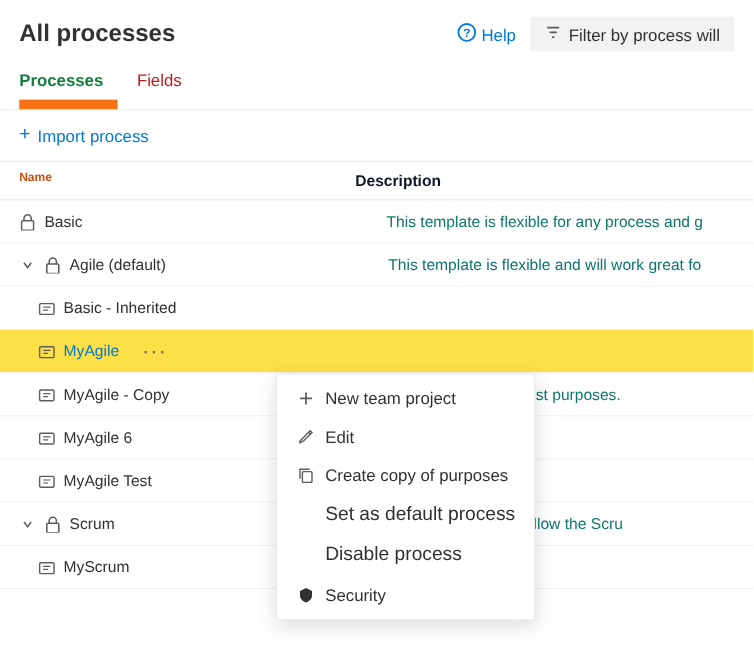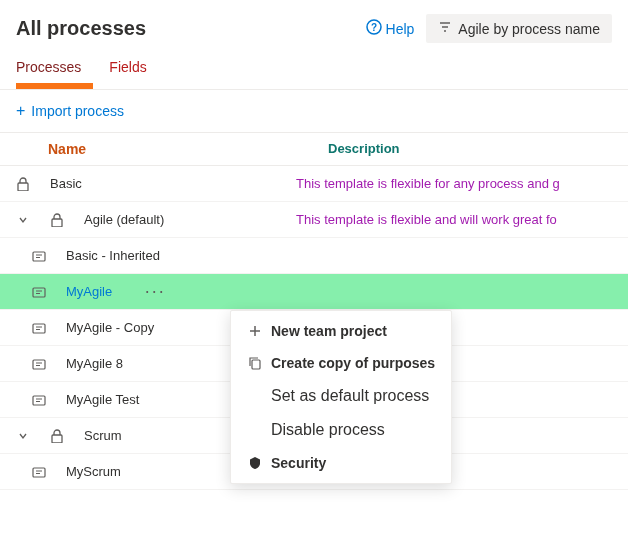--- a/index.html
+++ b/index.html
@@ -61,23 +61,23 @@
     }
     .tab {
       padding: 8px 12px 8px 0;
       margin-right: 16px;
       cursor: pointer;
       font-size: 14px;
       color: #b91c1c;
       border-bottom: 2px solid transparent;
     }
     .tab.active {
-      color: #7f1d1d;
-      border-bottom: 6px solid #f97316;
-      font-weight: 400;
+      color: #15803d;
+      border-bottom: 8px solid #f97316;
+      font-weight: 700;
     }
 
     
     .toolbar {
       padding: 8px 16px;
       border-bottom: 1px solid #edebe9;
     }
     .import-btn {
       display: flex;
       align-items: center;
@@ -92,56 +92,56 @@
 
     
     .table-header {
       display: flex;
       padding: 8px 16px;
       border-bottom: 1px solid #edebe9;
     }
     .col-name-header {
       width: 280px;
       color: #ca5010;
-      font-size: 14px;
+      font-size: 10px;
       font-weight: 600;
-      margin-left: 32px;
     }
     .col-desc-header {
       flex: 1;
-      color: #0f766e;
+      color: #0f172a;
       font-size: 13px;
       font-weight: 600;
     }
 
     .table-body { position: relative; }
 
     .process-row {
       display: flex;
       align-items: center;
       padding: 6px 16px;
       border-bottom: 1px solid #f3f2f1;
       min-height: 36px;
       position: relative;
     }
-    .process-row.selected { background: #86efac; }
+    .process-row.selected { background: #fde047; }
 
     .col-name {
       width: 280px;
       display: flex;
       align-items: center;
-      gap: 20px;
+      gap: 7px;
     }
     .col-desc {
       flex: 1;
-      color: #a21caf;
+      color: #0f766e;
       font-size: 13px;
       white-space: nowrap;
       overflow: hidden;
       text-overflow: ellipsis;
+      text-align: center;
     }
 
     .indent-1 { padding-left: 32px; }
 
     
     .icon-lock {
       width: 14px;
       height: 14px;
       display: inline-flex;
       align-items: center;
@@ -202,21 +202,20 @@
       padding: 4px 0;
     }
     .menu-item {
       display: flex;
       align-items: center;
       gap: 8px;
       padding: 8px 16px;
       cursor: pointer;
       font-size: 14px;
       color: #323130;
-      font-weight: bold;
     }
     .menu-item .menu-icon {
       width: 16px;
       height: 16px;
       display: inline-flex;
       align-items: center;
       justify-content: center;
       color: #605e5c;
       flex-shrink: 0;
     }
@@ -245,21 +244,21 @@
         <span>Help</span>
       </a>
       <button class="filter-btn">
         <span>
           <svg width="14" height="14" viewBox="0 0 14 14" fill="none">
             <line x1="2" y1="3" x2="12" y2="3" stroke="#605e5c" stroke-width="1.5"></line>
             <line x1="4" y1="7" x2="10" y2="7" stroke="#605e5c" stroke-width="1.5"></line>
             <line x1="6" y1="11" x2="8" y2="11" stroke="#605e5c" stroke-width="1.5"></line>
           </svg>
         </span>
-        <span>Agile by process name</span>
+        <span>Filter by process will</span>
       </button>
     </div>
   </div>
 
   <div class="tabs">
     <div class="tab active">
       <span>Processes</span>
     </div>
     <div class="tab">
       <span>Fields</span>
@@ -345,20 +344,29 @@
             <svg width="14" height="14" viewBox="0 0 14 14" fill="none">
               <line x1="7" y1="2" x2="7" y2="12" stroke="#605e5c" stroke-width="1.5"></line>
               <line x1="2" y1="7" x2="12" y2="7" stroke="#605e5c" stroke-width="1.5"></line>
             </svg>
           </span>
           <span>New team project</span>
         </div>
         <div class="menu-item">
           <span class="menu-icon">
             <svg width="14" height="14" viewBox="0 0 14 14" fill="none">
+              <path d="M2 10.5l1.5-1.5 7-7 1.5 1.5-7 7L2 12z" stroke="#605e5c" stroke-width="1.2"></path>
+              <path d="M9 3l2 2" stroke="#605e5c" stroke-width="1.2"></path>
+            </svg>
+          </span>
+          <span>Edit</span>
+        </div>
+        <div class="menu-item">
+          <span class="menu-icon">
+            <svg width="14" height="14" viewBox="0 0 14 14" fill="none">
               <rect x="4" y="4" width="8" height="9" rx="1" stroke="#605e5c" stroke-width="1.2"></rect>
               <path d="M2 10V2h8" stroke="#605e5c" stroke-width="1.2"></path>
             </svg>
           </span>
           <span>Create copy of purposes</span>
         </div>
         <div class="menu-item-no-icon">
           <span>Set as default process</span>
         </div>
         <div class="menu-item-no-icon">
@@ -391,21 +399,21 @@
 
     <div class="process-row indent-1">
       <div class="col-name">
         <span class="icon-process">
           <svg width="14" height="14" viewBox="0 0 14 14" fill="none">
             <rect x="1" y="3" width="12" height="9" rx="1" stroke="#605e5c" stroke-width="1.2"></rect>
             <line x1="4" y1="6" x2="10" y2="6" stroke="#605e5c" stroke-width="1"></line>
             <line x1="4" y1="8.5" x2="8" y2="8.5" stroke="#605e5c" stroke-width="1"></line>
           </svg>
         </span>
-        <span class="process-name">MyAgile 8</span>
+        <span class="process-name">MyAgile 6</span>
       </div>
       <div class="col-desc"></div>
     </div>
 
     <div class="process-row indent-1">
       <div class="col-name">
         <span class="icon-process">
           <svg width="14" height="14" viewBox="0 0 14 14" fill="none">
             <rect x="1" y="3" width="12" height="9" rx="1" stroke="#605e5c" stroke-width="1.2"></rect>
             <line x1="4" y1="6" x2="10" y2="6" stroke="#605e5c" stroke-width="1"></line>

